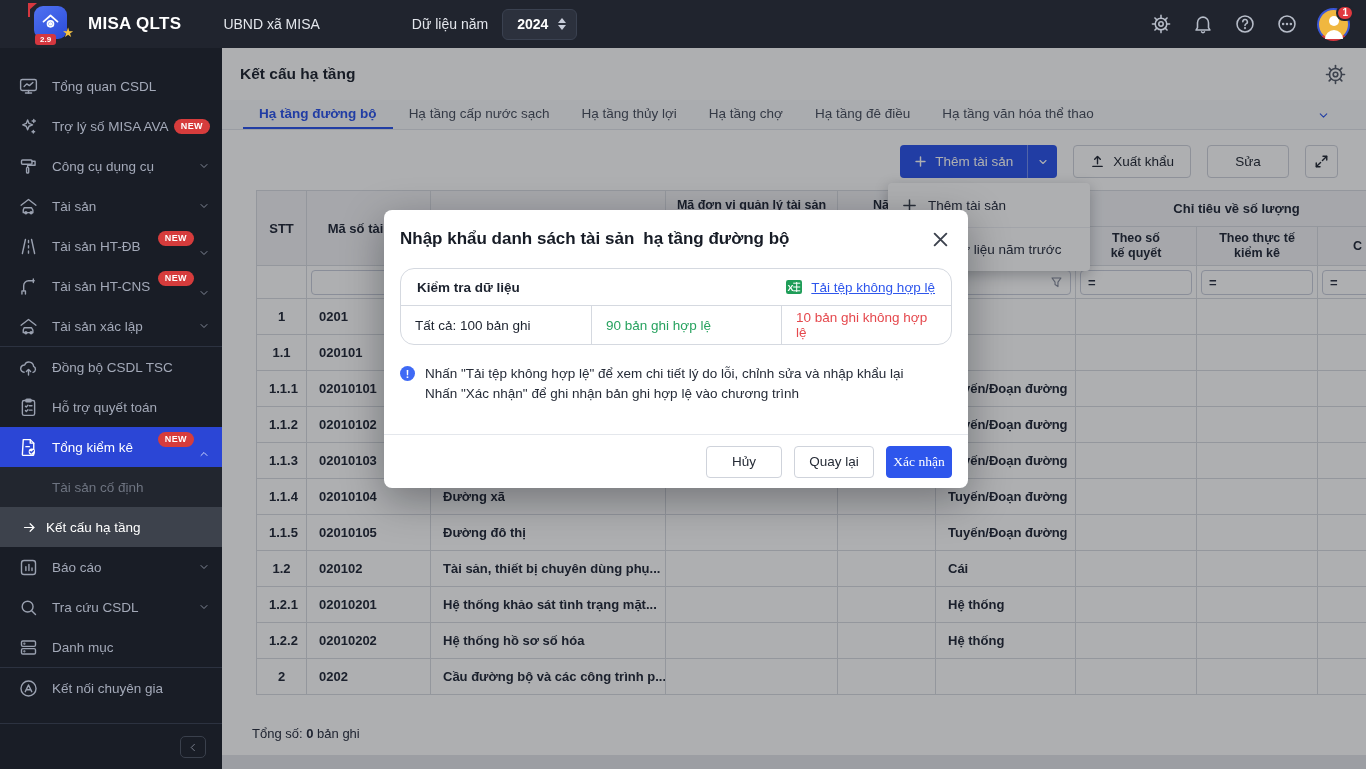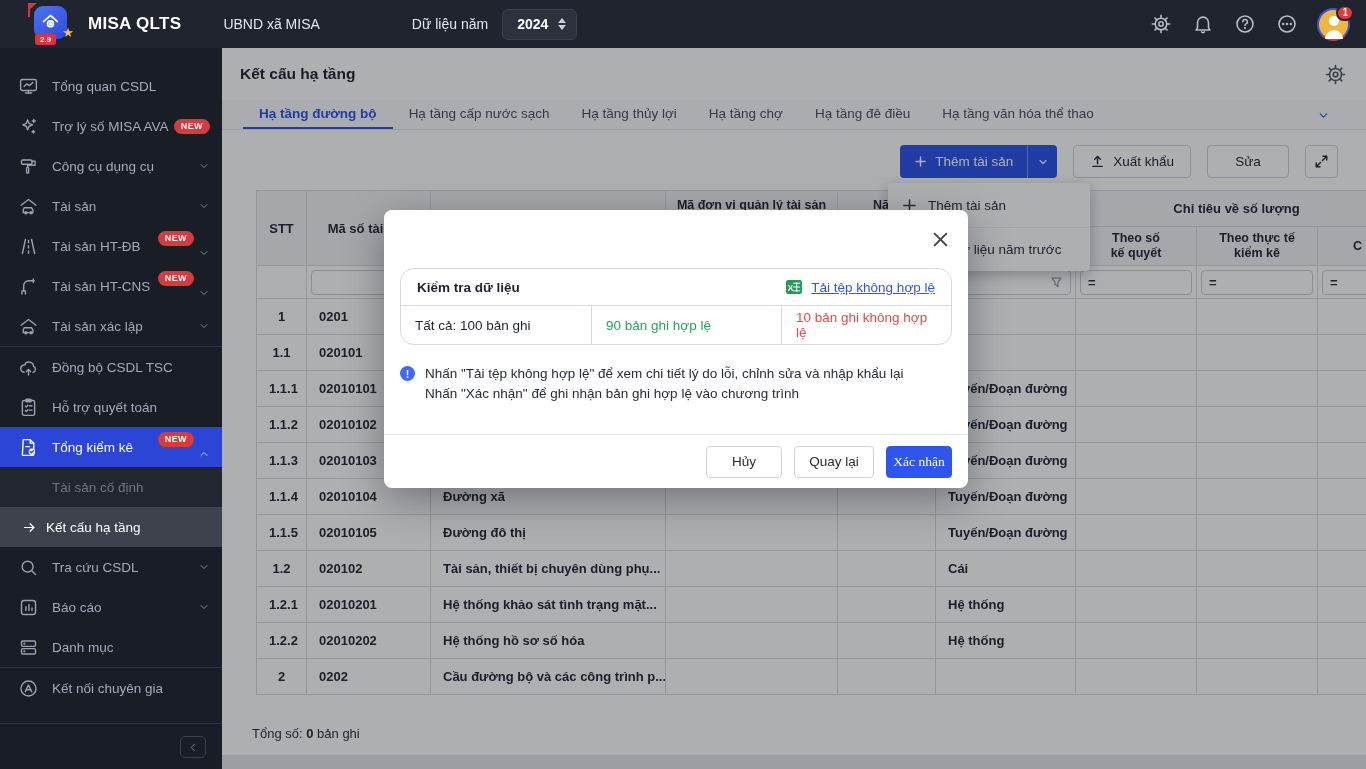--- a/index.html
+++ b/index.html
@@ -364,42 +364,42 @@
             <line x1="4" y1="12" x2="19" y2="12"></line>
             <path d="M13 6 l6 6 -6 6"></path>
           </svg>
         </span>
       <span class="lbl">Kết cấu hạ tầng</span>
     </div>
 
     <div class="side-item">
       <span class="lic">
           <svg class="ic" width="21" height="21" viewBox="0 0 24 24">
-            <circle cx="11" cy="11" r="6.2"></circle>
-            <line x1="15.6" y1="15.6" x2="20" y2="20"></line>
-          </svg>
-        </span>
-      <span class="lbl">Tra cứu CSDL</span>
-      <span class="chev">
-          <svg width="12" height="12" viewBox="0 0 24 24">
-            <path d="M6 9 l6 6 6 -6"></path>
-          </svg>
-        </span>
-    </div>
-
-    <div class="side-item">
-      <span class="lic">
-          <svg class="ic" width="21" height="21" viewBox="0 0 24 24">
             <rect x="4" y="4" width="16" height="16" rx="3"></rect>
             <line x1="9" y1="15.5" x2="9" y2="11"></line>
             <line x1="12.5" y1="15.5" x2="12.5" y2="8.5"></line>
             <line x1="16" y1="15.5" x2="16" y2="12.5"></line>
           </svg>
         </span>
       <span class="lbl">Báo cáo</span>
+      <span class="chev">
+          <svg width="12" height="12" viewBox="0 0 24 24">
+            <path d="M6 9 l6 6 6 -6"></path>
+          </svg>
+        </span>
+    </div>
+
+    <div class="side-item">
+      <span class="lic">
+          <svg class="ic" width="21" height="21" viewBox="0 0 24 24">
+            <circle cx="11" cy="11" r="6.2"></circle>
+            <line x1="15.6" y1="15.6" x2="20" y2="20"></line>
+          </svg>
+        </span>
+      <span class="lbl">Tra cứu CSDL</span>
       <span class="chev">
           <svg width="12" height="12" viewBox="0 0 24 24">
             <path d="M6 9 l6 6 6 -6"></path>
           </svg>
         </span>
     </div>
 
     <div class="side-item">
       <span class="lic">
           <svg class="ic" width="21" height="21" viewBox="0 0 24 24">
@@ -720,20 +720,23 @@
           <path d="M8 4.5 V8 l2.5 1.5"></path>
         </svg>
       <span>Lấy dữ liệu năm trước</span>
     </div>
   </div>
 
   <div class="overlay"></div>
 
   <div class="modal">
     <div class="modal-header">
+      <div class="modal-title">
+        <span>Nhập khẩu danh sách tài sản</span><span class="sfx">hạ tầng đường bộ</span>
+      </div>
       <div class="modal-close">
         <svg width="17" height="17" viewBox="0 0 16 16" fill="none" stroke="#3c424e" stroke-width="1.7" stroke-linecap="round">
             <path d="M2.5 2.5 L13.5 13.5 M13.5 2.5 L2.5 13.5"></path>
           </svg>
       </div>
     </div>
 
     <div class="check-box">
       <div class="cb-r1">
         <span class="cap">Kiểm tra dữ liệu</span>

